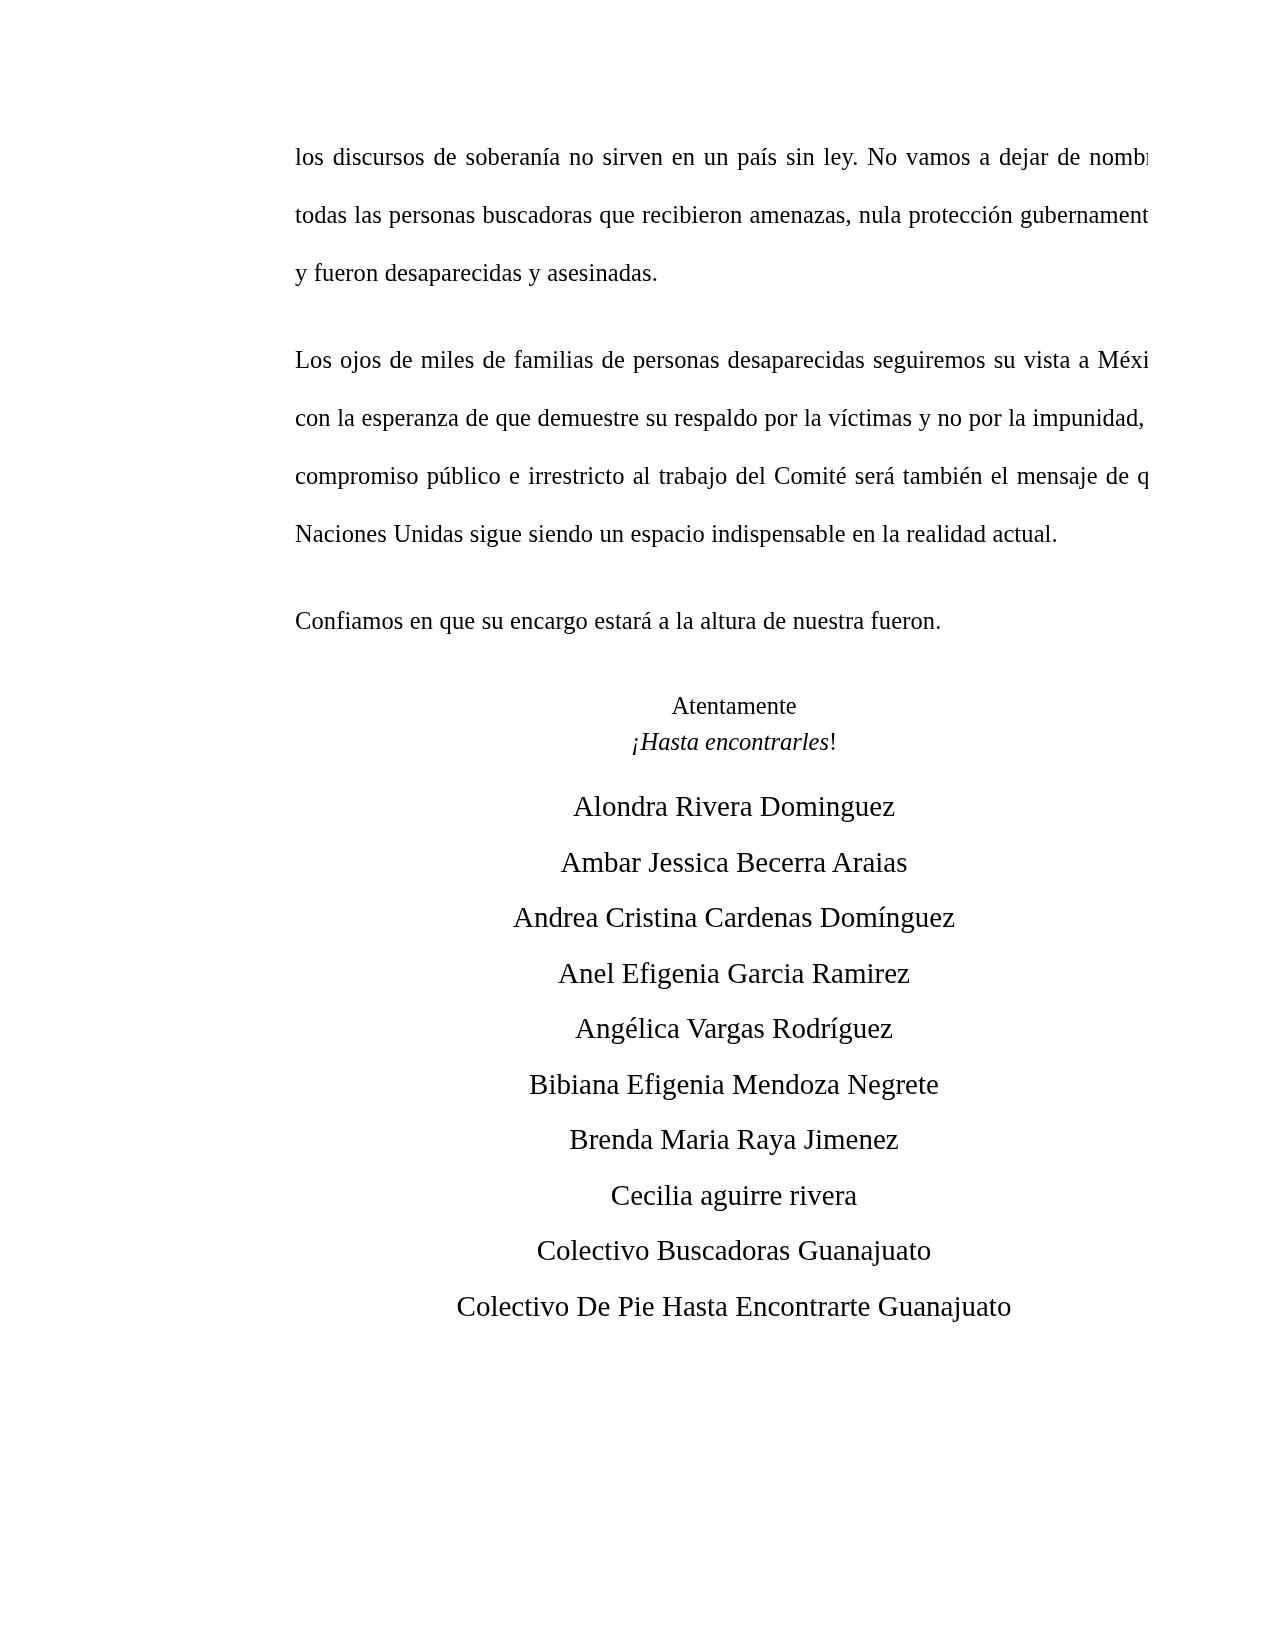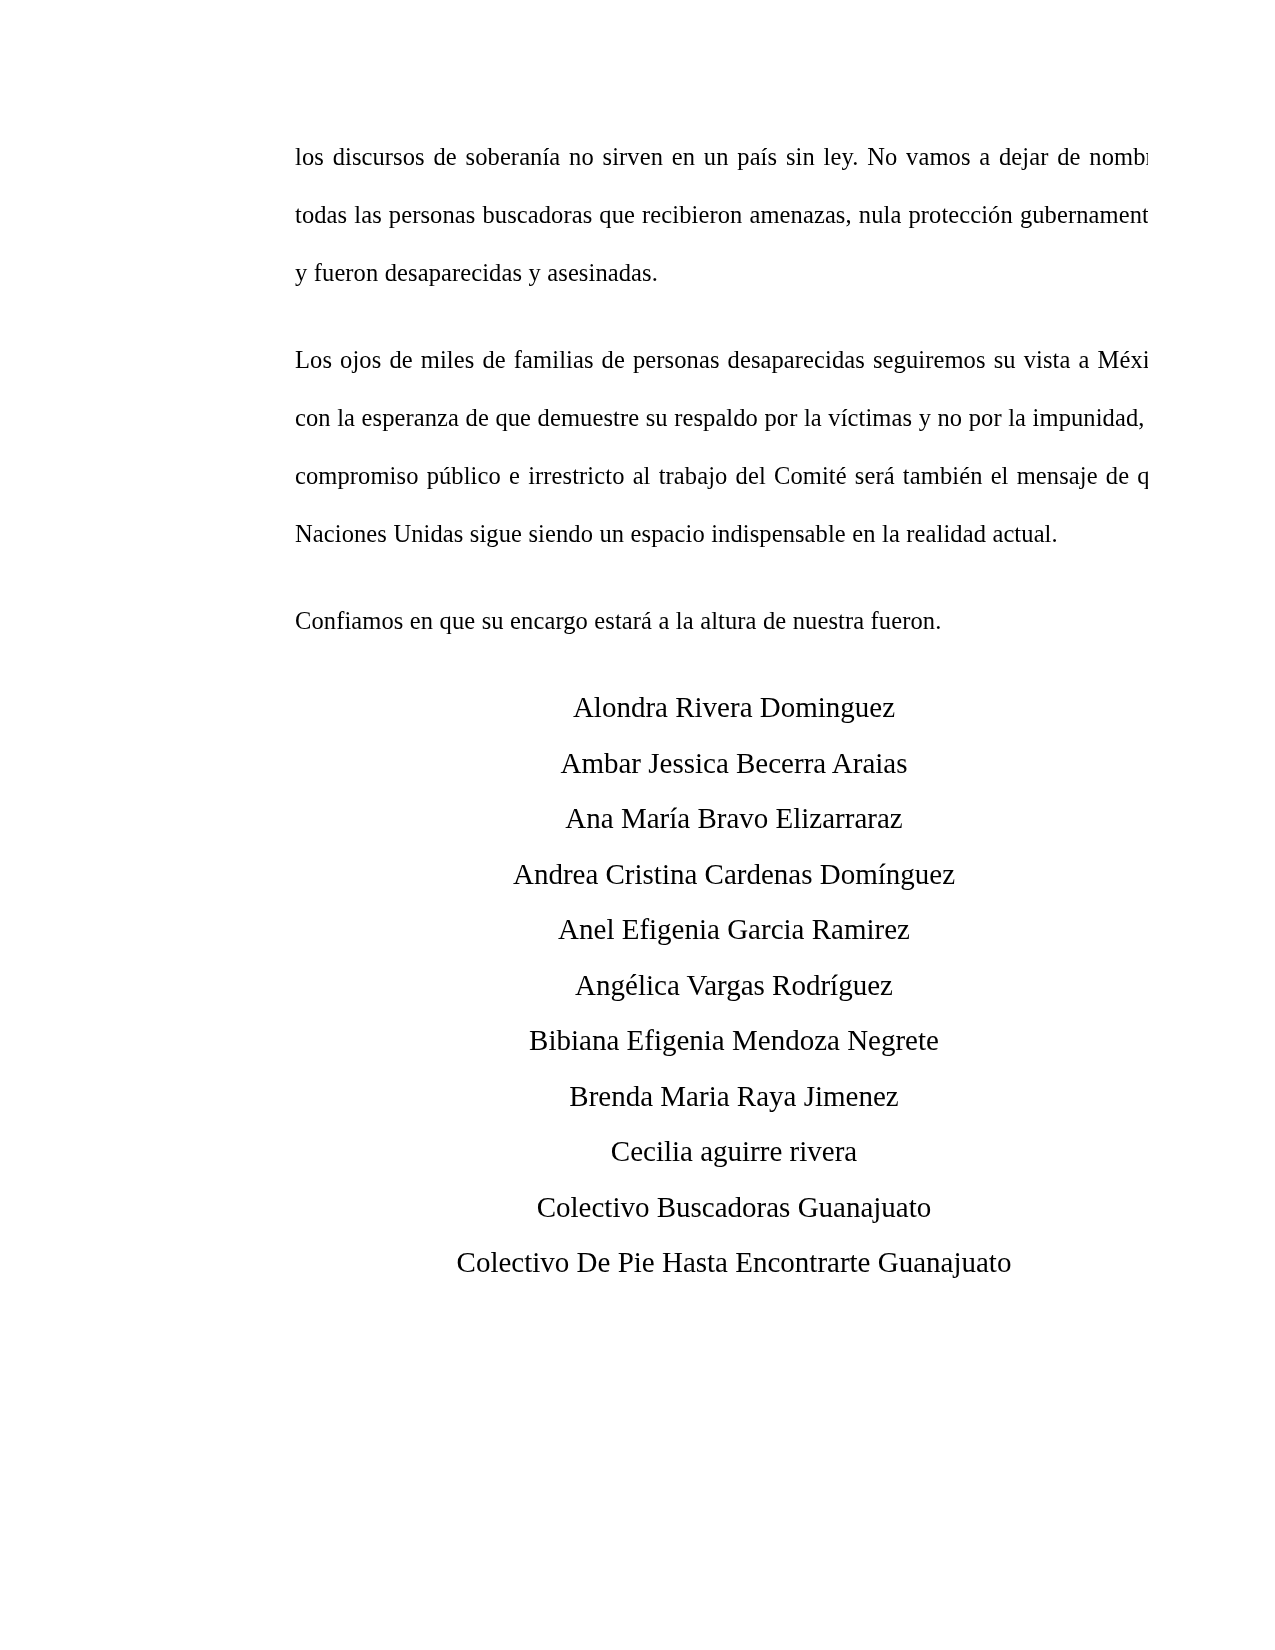--- a/index.html
+++ b/index.html
@@ -79,25 +79,28 @@
 
 <div class="page">
   <div class="content">
 
     <p class="body-para">los discursos de soberanía no sirven en un país sin ley. No vamos a dejar de nombrar todas las personas buscadoras que recibieron amenazas, nula protección gubernamental, y fueron desaparecidas y asesinadas.</p>
 
     <p class="body-para">Los ojos de miles de familias de personas desaparecidas seguiremos su vista a México con la esperanza de que demuestre su respaldo por la víctimas y no por la impunidad, su compromiso público e irrestricto al trabajo del Comité será también el mensaje de que Naciones Unidas sigue siendo un espacio indispensable en la realidad actual.</p>
 
     <p class="body-para last-of-block">Confiamos en que su encargo estará a la altura de nuestra fueron.</p>
 
+    <div class="closing-block">
+      <div class="closing-line">Atentamente</div>
+      <div class="closing-line emphasis"><span>¡</span><span>Hasta encontrarles</span><span class="bang">!</span></div>
+    </div>
 
     <ul class="signatories">
       <li class="signatory">Alondra Rivera Dominguez</li>
       <li class="signatory">Ambar Jessica Becerra Araias</li>
-      <li class="signatory">Ana María Bravo Elizarraraz</li>
       <li class="signatory">Andrea Cristina Cardenas Domínguez</li>
       <li class="signatory">Anel Efigenia Garcia Ramirez</li>
       <li class="signatory">Angélica Vargas Rodríguez</li>
       <li class="signatory">Bibiana Efigenia Mendoza Negrete</li>
       <li class="signatory">Brenda Maria Raya Jimenez</li>
       <li class="signatory">Cecilia aguirre rivera</li>
       <li class="signatory">Colectivo Buscadoras Guanajuato</li>
       <li class="signatory">Colectivo De Pie Hasta Encontrarte Guanajuato</li>
     </ul>
 

